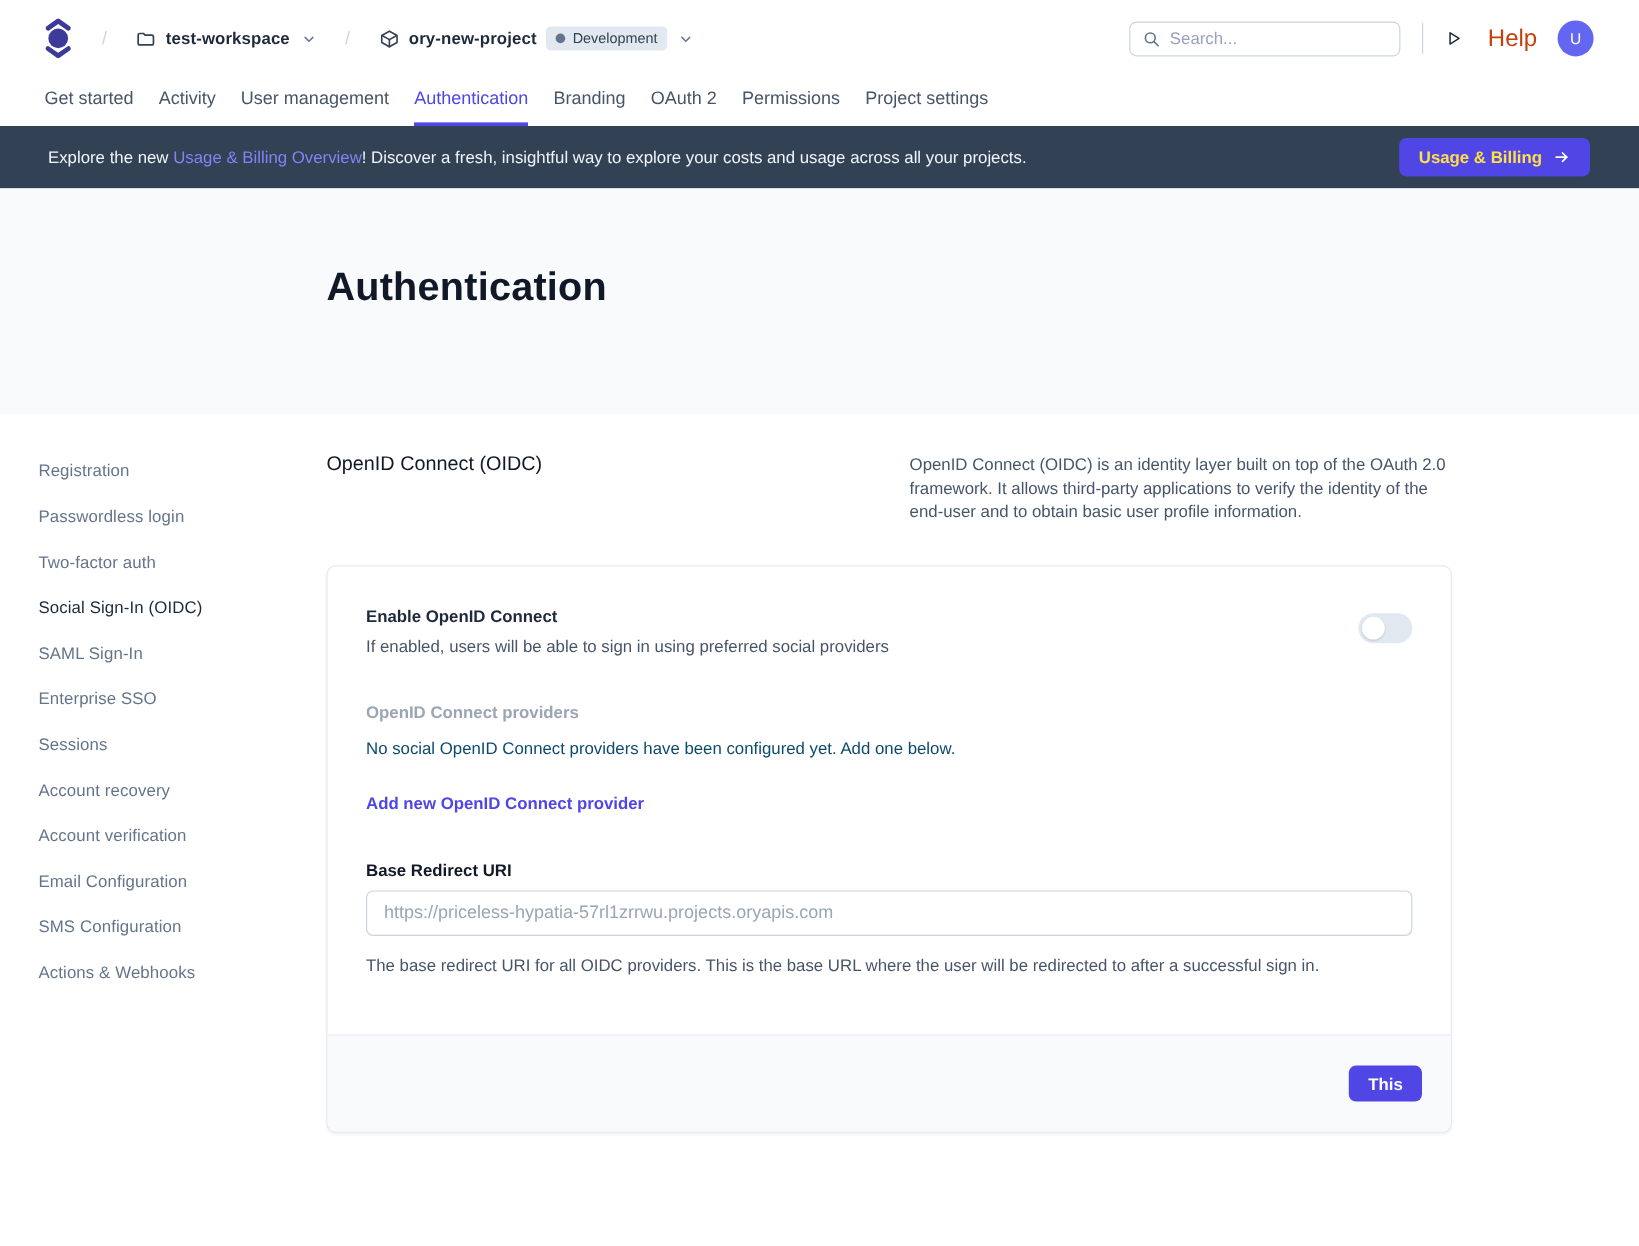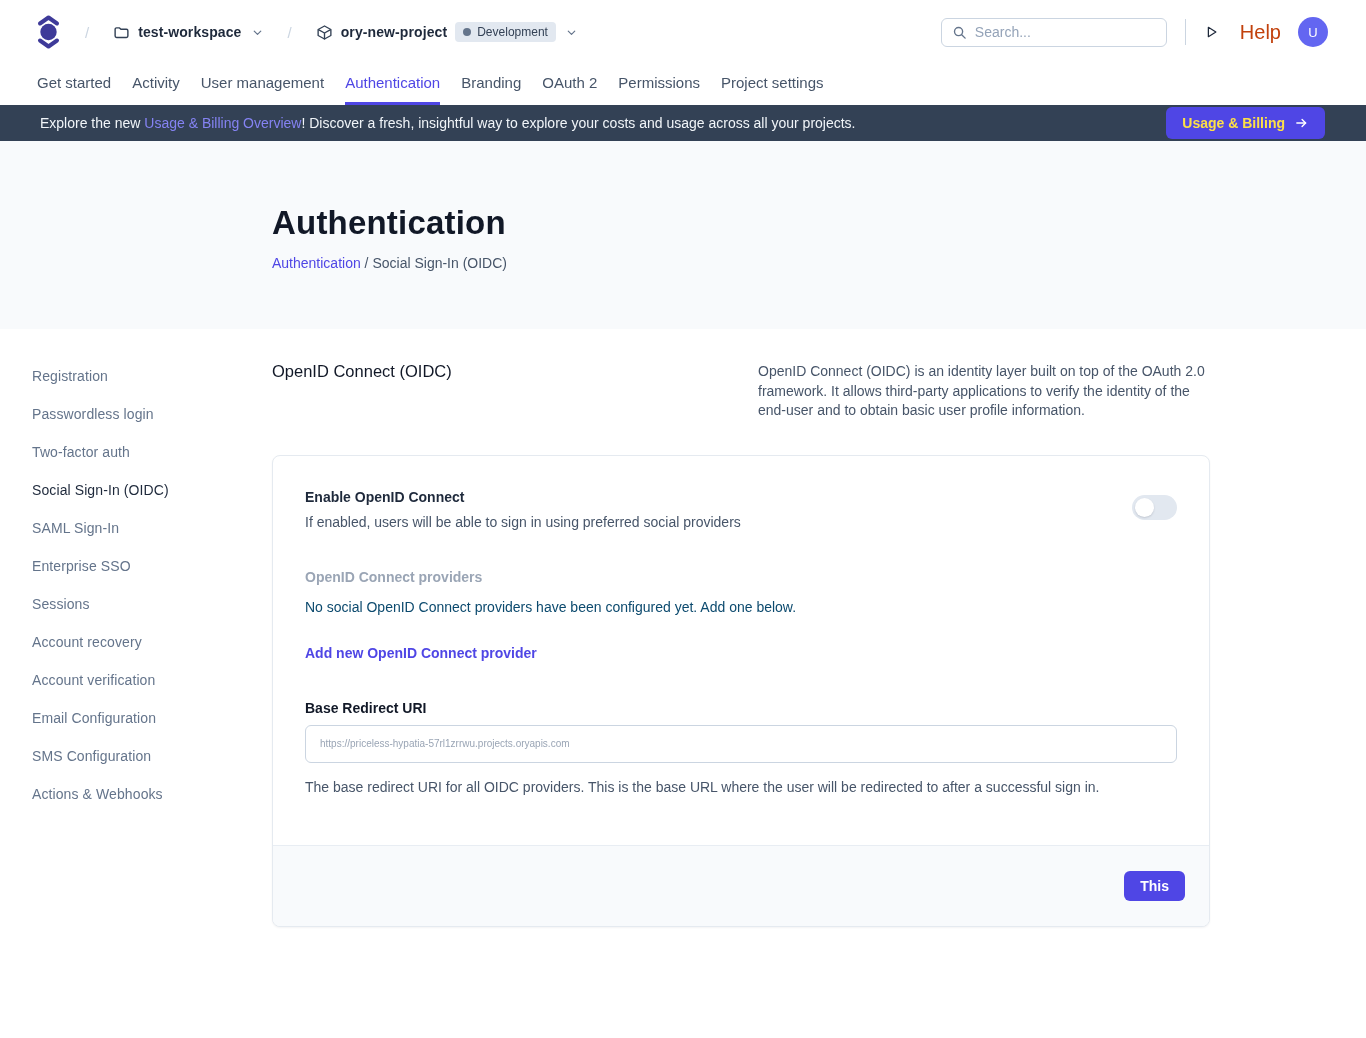--- a/index.html
+++ b/index.html
@@ -69,21 +69,21 @@
     display: flex; align-items: center;
     font-size: 15px; color: #475569;
     border-bottom: 3px solid transparent;
     padding-bottom: 2px;
     cursor: pointer;
   }
   .tab.active { color: #4f46e5; border-bottom-color: #4f46e5; }
 
   
   .banner {
-    height: 36px;
+    height: 52px;
     background: #334155;
     display: flex; align-items: center;
     padding: 0 41px 0 40px;
   }
   .banner-text { font-size: 14px; color: #f1f5f9; }
   .banner-link { color: #8583f3; cursor: pointer; }
   .banner-btn {
     margin-left: auto;
     background: #4f46e5; color: #fde047;
     border: none; border-radius: 6px;
@@ -149,21 +149,21 @@
   }
 
   .providers-label { margin-top: 39px; font-size: 14px; font-weight: 700; color: #9aa5b5; }
   .providers-empty { margin-top: 14px; font-size: 14px; color: #0c4a6e; }
   .add-provider-link { margin-top: 30px; font-size: 14px; font-weight: 700; color: #4f46e5; cursor: pointer; display: inline-block; }
 
   .field-label { margin-top: 38px; font-size: 14px; font-weight: 700; color: #111827; }
   .uri-input {
     margin-top: 9px; width: 100%; height: 38px;
     border: 1px solid #cbd5e1; border-radius: 6px;
-    padding: 0 14px; font-size: 10px; color: #334155;
+    padding: 0 14px; font-size: 15px; color: #334155;
     font-family: "Liberation Sans", sans-serif;
     outline: none; background: #fff;
   }
   .uri-input::placeholder { color: #9aa5b5; }
   .field-help { margin-top: 16px; font-size: 14px; color: #475569; }
 
   .card-footer {
     background: #f8fafc;
     border-top: 1px solid #e8edf3;
     padding: 25px 24px;
@@ -266,21 +266,20 @@
       <svg width="15" height="14" viewBox="0 0 24 24" fill="none" stroke="#fff" stroke-width="2.4" stroke-linecap="round" stroke-linejoin="round">
         <path d="M4 12h15"></path>
           <path d="M13 6l6 6-6 6"></path>
       </svg>
     </span>
   </button>
 </div>
 
 <section class="hero">
   <h1 class="hero-title">Authentication</h1>
-  <div class="hero-breadcrumb"><span class="bc-link">Authentication</span><span> / </span><span>Social Sign-In (OIDC)</span></div>
 </section>
 
 <div class="main">
 
   <nav class="side-nav">
     <div class="side-item">Registration</div>
     <div class="side-item">Passwordless login</div>
     <div class="side-item">Two-factor auth</div>
     <div class="side-item active">Social Sign-In (OIDC)</div>
     <div class="side-item">SAML Sign-In</div>

